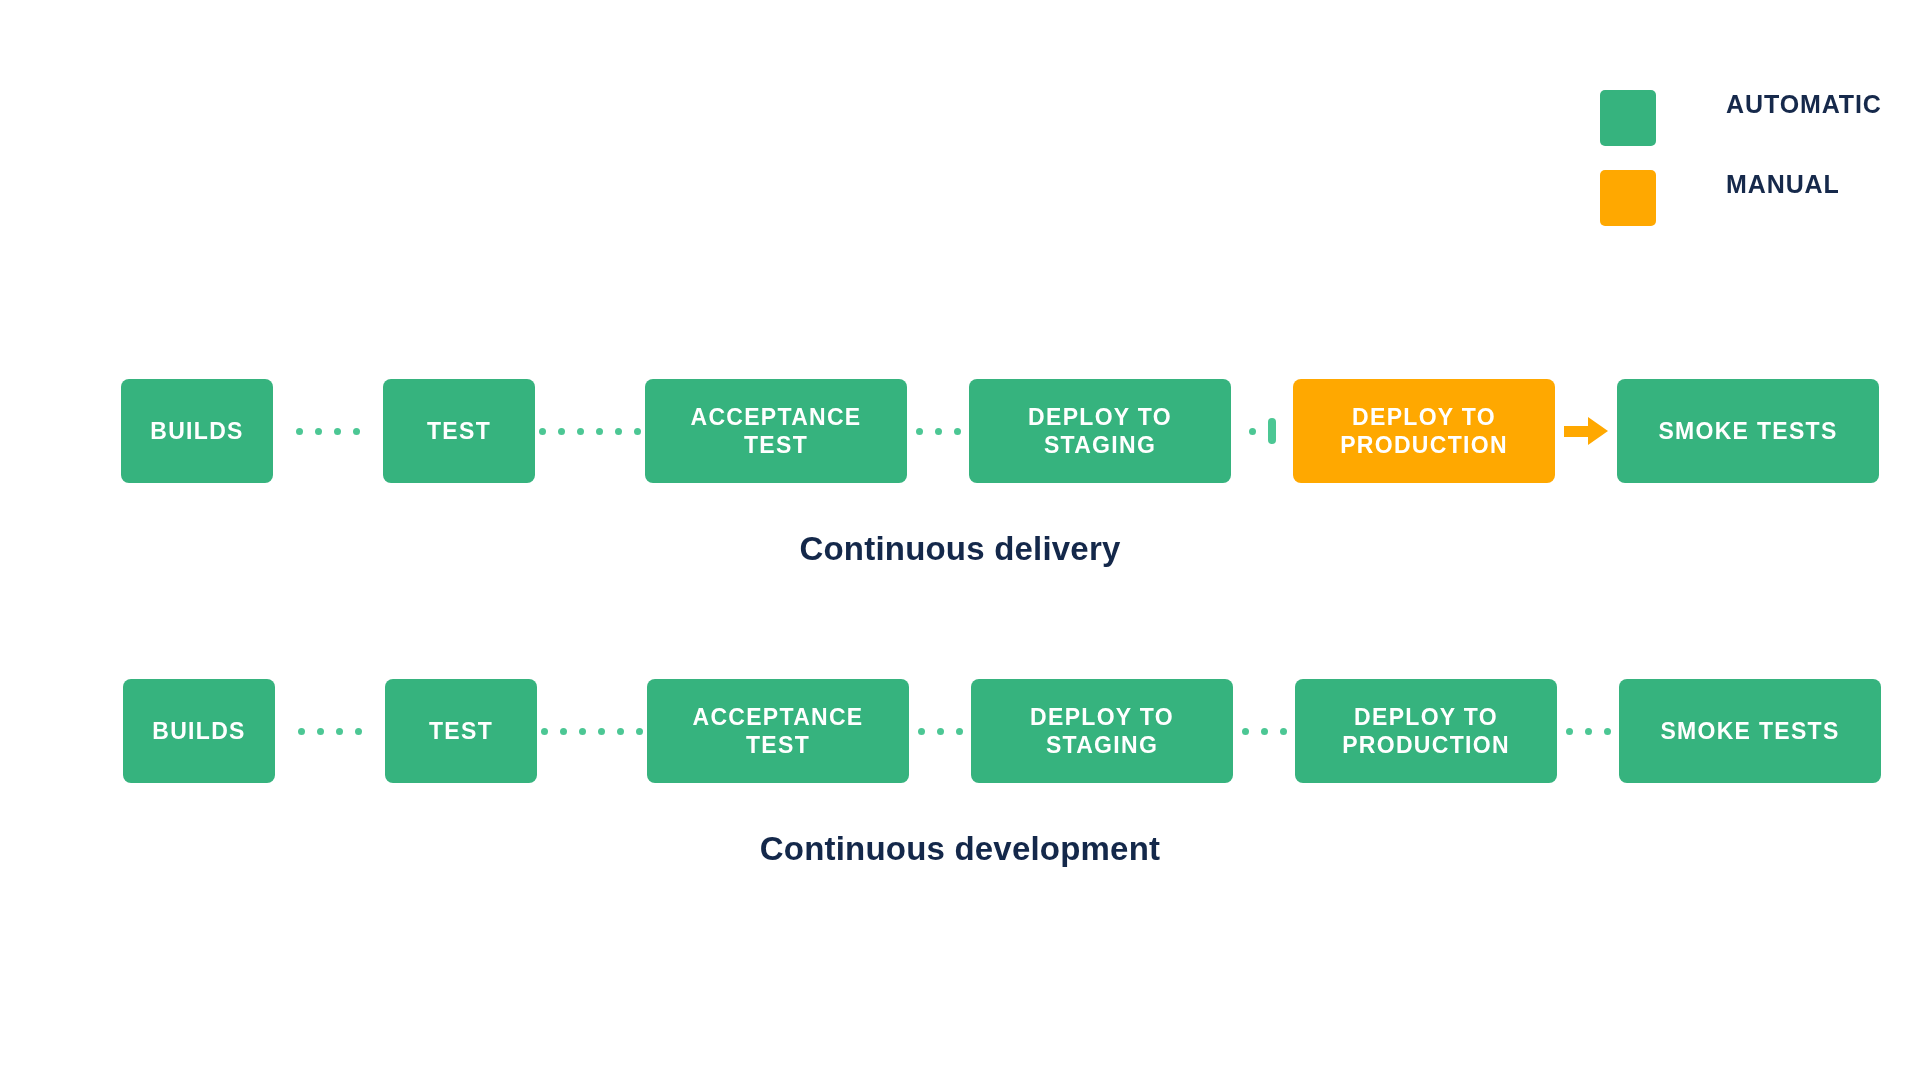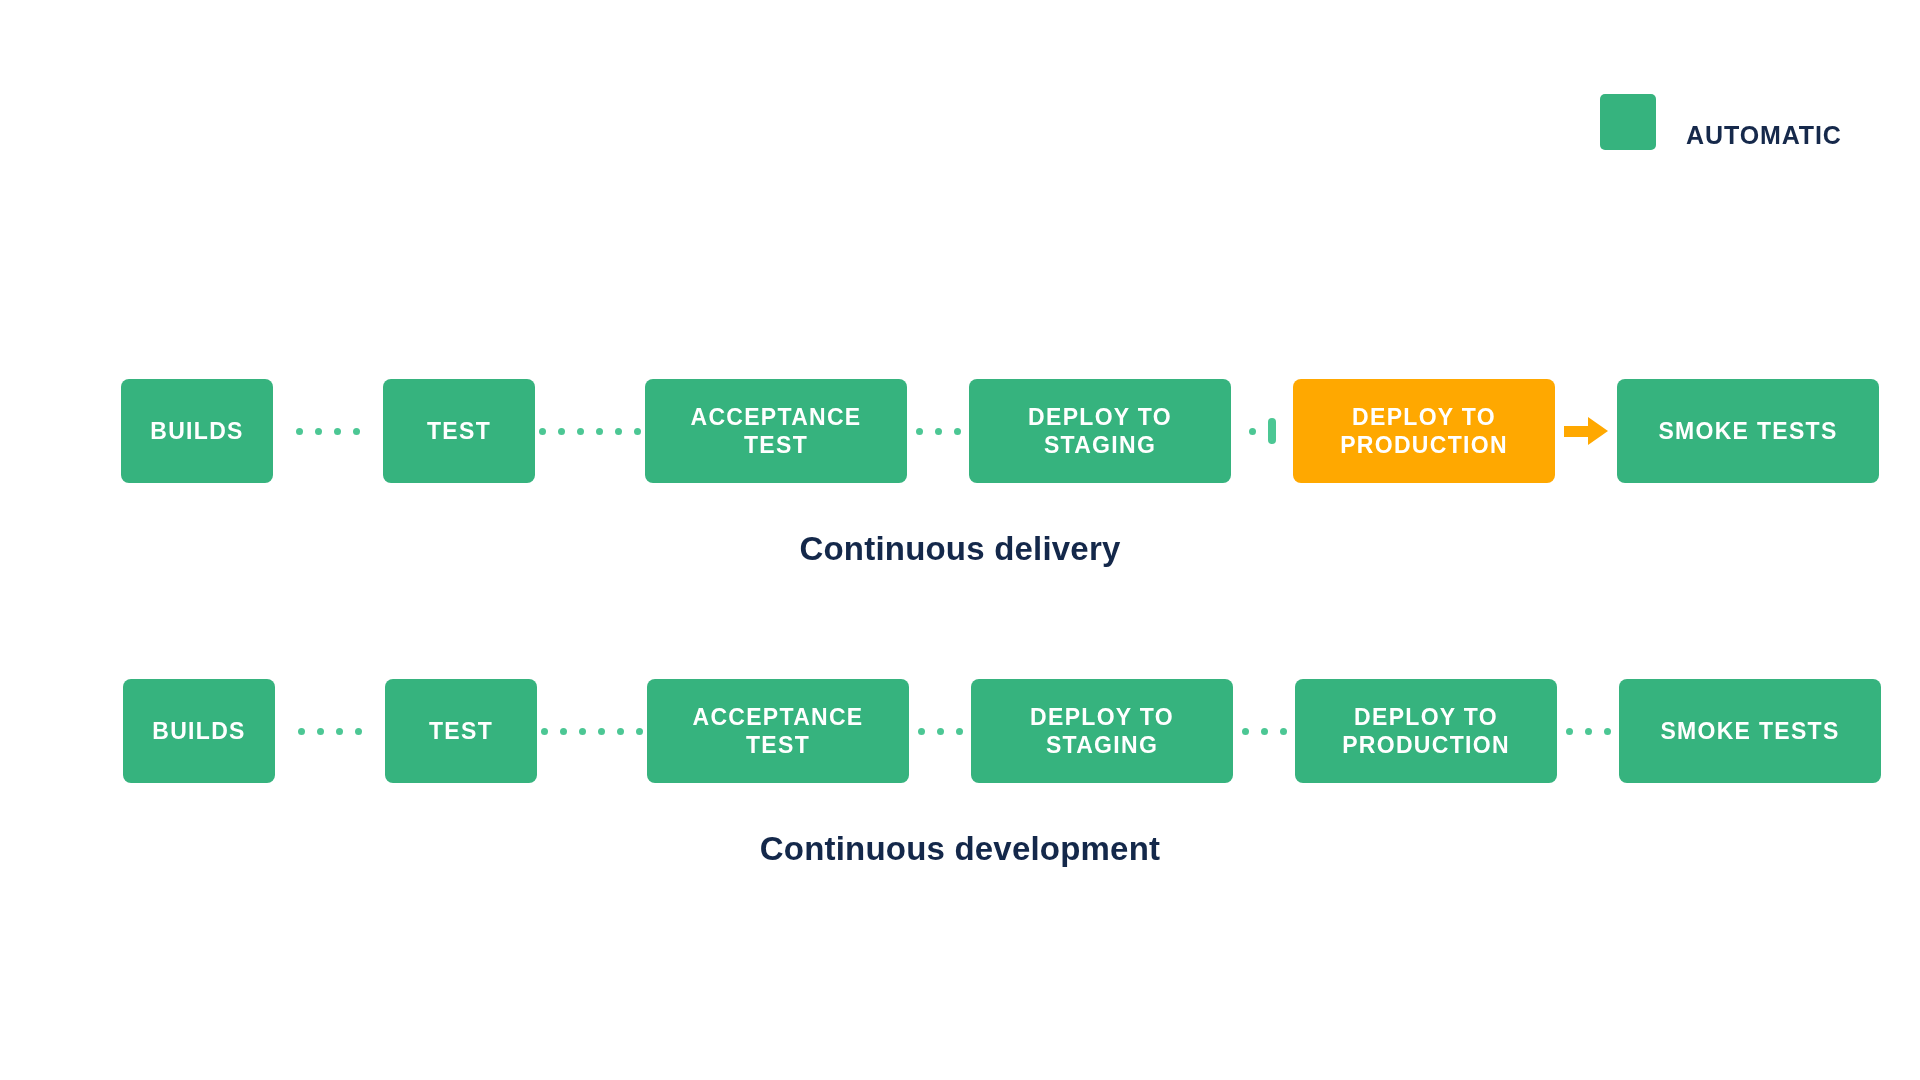--- a/index.html
+++ b/index.html
@@ -17,23 +17,24 @@
   }
 
   
   .legend {
     position: absolute;
     left: 1600px;
     top: 90px;
   }
   .legend-row {
     display: flex;
-    align-items: flex-end;
+    align-items: flex-start;
     height: 60px;
     margin-bottom: 20px;
+    gap: 40px;
   }
   .legend-swatch {
     width: 56px;
     height: 56px;
     border-radius: 5px;
     flex: 0 0 auto;
   }
   .legend-swatch.automatic { background: #36b37e; }
   .legend-swatch.manual    { background: #ffa800; }
   .legend-label {
@@ -137,20 +138,24 @@
   #caption-development { top: 830px; padding-right: 960px; }
 </style>
 </head>
 <body>
 
 <div class="legend">
   <div class="legend-row">
     <div class="legend-swatch automatic"></div>
     <div class="legend-label">AUTOMATIC</div>
   </div>
+  <div class="legend-row">
+    <div class="legend-swatch manual"></div>
+    <div class="legend-label">MANUAL</div>
+  </div>
 </div>
 
 <div class="pipeline" id="pipeline-delivery">
     <div class="stage automatic" style="width: 152px;"><span>BUILDS</span></div>
     <div class="connector" style="width: 110px;">
       <div class="dot"></div>
       <div class="dot"></div>
       <div class="dot"></div>
       <div class="dot"></div>
     </div>

